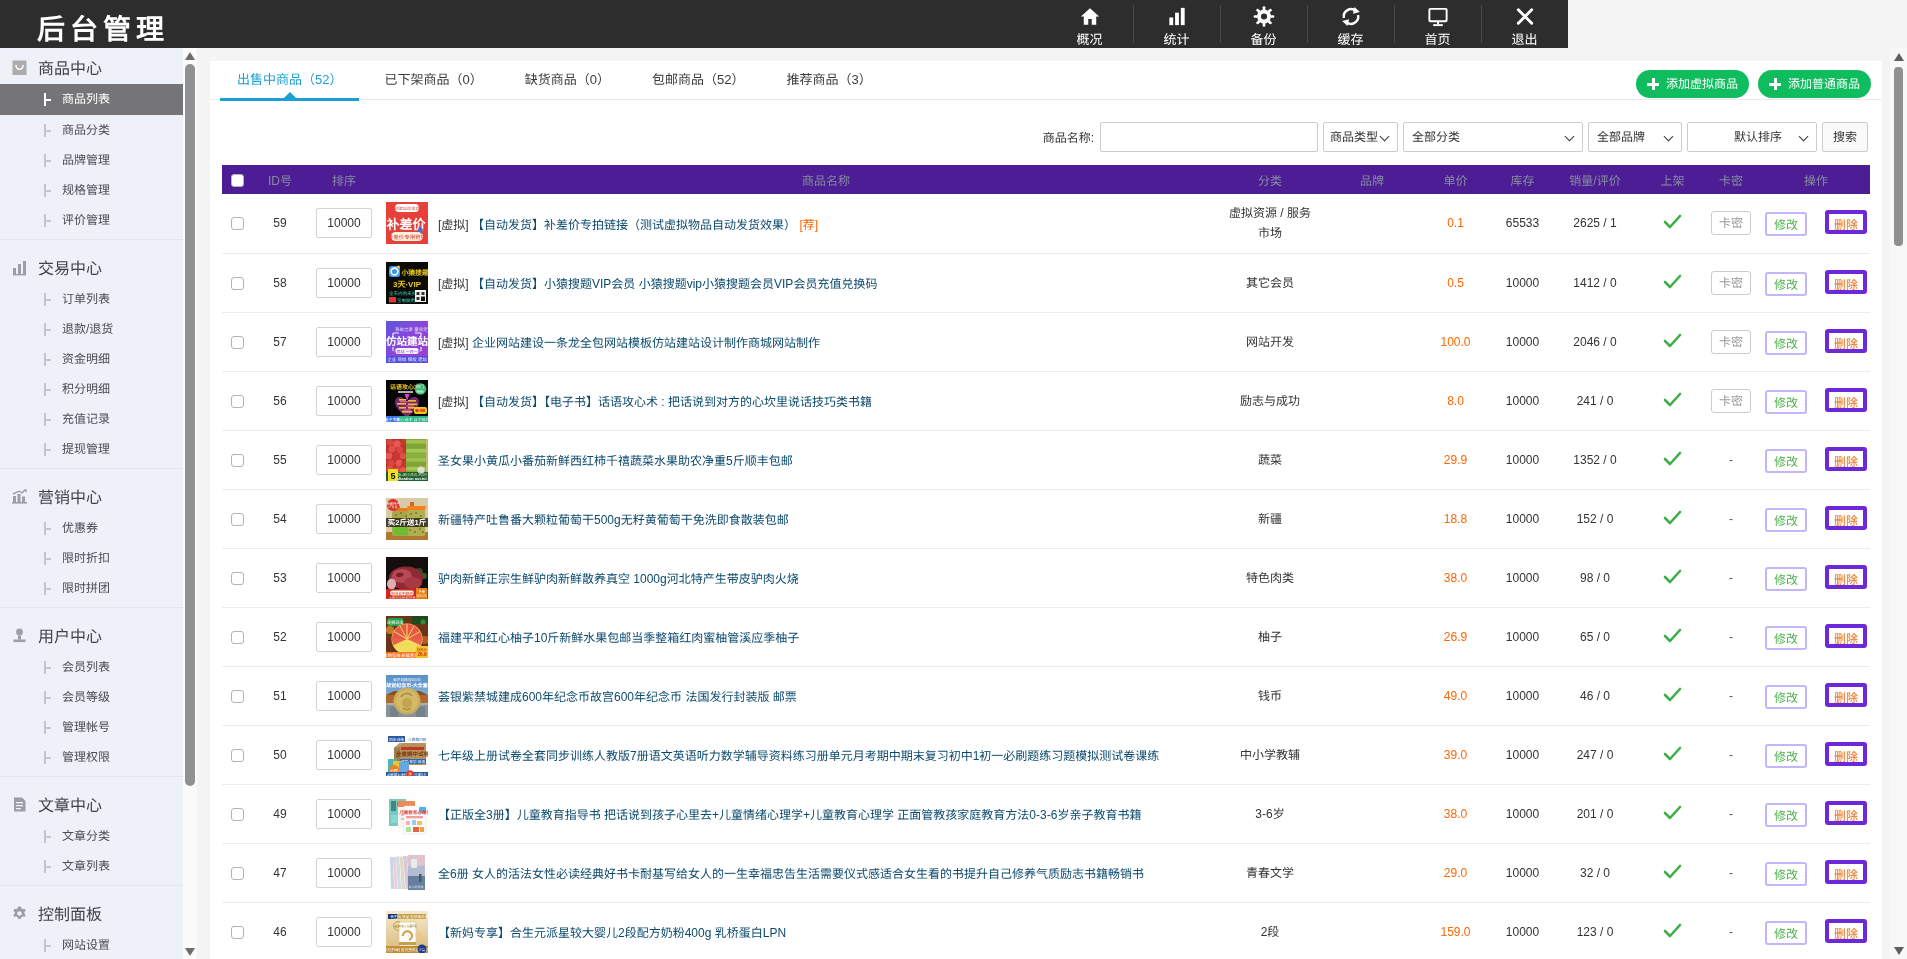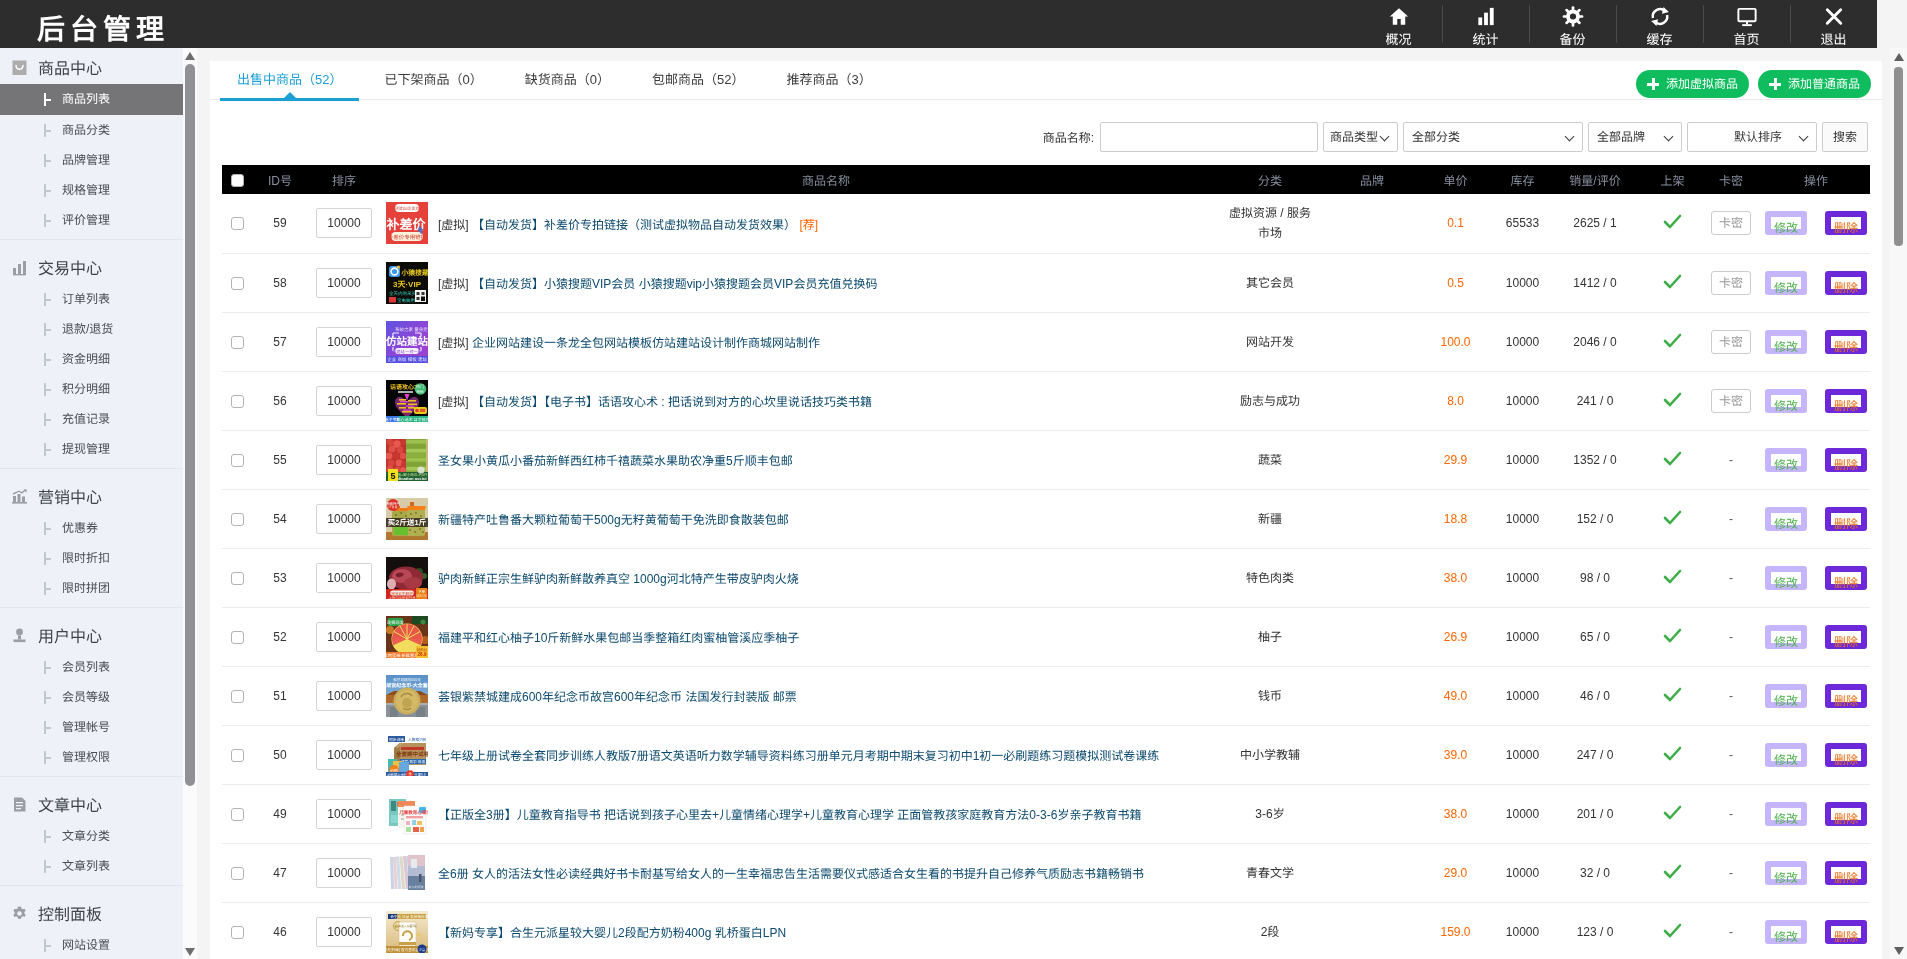--- a/index.html
+++ b/index.html
@@ -1,18 +1,18 @@
 <!DOCTYPE html>
 <html lang="zh-CN"><head><meta charset="utf-8"><title>后台管理</title>
 <style>
 *{margin:0;padding:0;box-sizing:border-box;}
 html,body{width:1907px;height:959px;overflow:hidden;}
 body{font-family:"Liberation Sans",sans-serif;background:#f4f4f4;position:relative;font-size:12px;color:#333;}
 
-.topbar{position:absolute;left:0;top:0;width:1877px;height:48px;background:#2d2d2d;z-index:10;}
+.topbar{position:absolute;left:0;top:0;width:1568px;height:48px;background:#2d2d2d;z-index:10;}
 .logo{position:absolute;left:37px;top:7px;color:#fff;font-size:28px;font-weight:bold;letter-spacing:5px;}
 .topnav{position:absolute;right:0;top:0;height:48px;display:flex;}
 .tn{width:87px;height:48px;position:relative;display:flex;flex-direction:column;align-items:center;justify-content:flex-start;}
 .tn::before{content:"";position:absolute;left:0;top:5px;width:1px;height:38px;background:#4a4a4a;}
 .tn:first-child::before{display:none;}
 .tn svg{margin-top:5px;}
 .tn span{color:#fff;font-size:13px;margin-top:1px;}
 
 .side{position:absolute;left:0;top:48px;width:197px;height:911px;background:#eef1f8;padding-top:4px;}
 .sec{height:30px;display:flex;align-items:center;padding-left:11px;margin-bottom:2px;}
@@ -48,36 +48,36 @@
 .gbtn .pl::before{content:"";position:absolute;left:0;top:5px;width:12px;height:3px;background:#fff;}
 .gbtn .pl::after{content:"";position:absolute;left:5px;top:0;width:3px;height:12px;background:#fff;}
 .srow{position:absolute;right:14px;top:56px;height:39px;display:flex;align-items:center;}
 .srow .lb{font-size:12px;color:#333;margin-right:6px;}
 .inp{height:30px;border:1px solid #ccc;border-radius:2px;background:#fff;}
 .sel{height:30px;border:1px solid #ccc;border-radius:2px;background:#fff;position:relative;font-size:12px;color:#333;line-height:28px;padding-left:8px;margin-left:5px;}
 .sel::after{content:"";position:absolute;right:9px;top:10px;width:6px;height:6px;border-right:1.8px solid #3a3a3a;border-bottom:1.8px solid #3a3a3a;transform:rotate(45deg);}
 .sbtn{width:46px;height:30px;border:1px solid #ccc;border-radius:2px;background:#fafafa;font-size:12px;color:#333;text-align:center;line-height:28px;margin-left:5px;}
 
 table{position:absolute;left:12px;top:104px;width:1648px;border-collapse:collapse;table-layout:fixed;}
-th{height:29px;background:#000000;font-weight:normal;font-size:12px;color:#868e9e;text-align:center;}
+th{height:29px;background:#4c1d95;font-weight:normal;font-size:12px;color:#868e9e;text-align:center;}
 td{height:59px;border-bottom:1px solid #ececec;text-align:center;font-size:12px;color:#333;padding:0;}
 .cb{width:13px;height:13px;border:1px solid #b3b3b3;border-radius:3px;background:#fff;display:inline-block;vertical-align:middle;}
 .sort{width:56px;height:30px;border:1px solid #d4d4d4;border-radius:2px;text-align:center;line-height:28px;font-size:12px;color:#333;display:inline-block;background:#fff;}
 td.name{text-align:left;}
 .nwrap{display:flex;align-items:center;}
 .pimg{width:42px;height:42px;flex:0 0 42px;margin-left:6px;margin-right:10px;}
 .nm{white-space:nowrap;overflow:hidden;}
 .nm .pre{color:#333;}
 .nm a{color:#0c4a6e;text-decoration:none;}
 .nm .rec{color:#f60;}
 .price{color:#f60;}
 .dash{color:#555;}
 .kami{display:inline-block;width:40px;height:24px;line-height:22px;border:1px solid #ccc;border-radius:3px;color:#999;font-size:12px;background:#fff;}
-.edit{display:inline-block;width:42px;height:24px;line-height:22px;border:6px solid #c4b5fd;border-radius:3px;color:#4db14d;font-size:12px;background:#fff;margin-right:18px;}
-.del{display:inline-block;width:42px;height:24px;line-height:22px;border:6px solid #6d28d9;border-radius:3px;color:#e8731c;font-size:12px;background:#fff;}
+.edit{display:inline-block;width:42px;height:24px;line-height:22px;border:2px solid #c4b5fd;border-radius:3px;color:#4db14d;font-size:12px;background:#fff;margin-right:18px;}
+.del{display:inline-block;width:42px;height:24px;line-height:22px;border:4px solid #6d28d9;border-radius:3px;color:#e8731c;font-size:12px;background:#fff;}
 .cls{line-height:20px;}
 </style></head>
 <body>
 <div class="topbar">
   <div class="logo">后台管理</div>
   <div class="topnav">
       <div class="tn">
         <svg width="24" height="24" viewBox="0 0 24 24" fill="none">
           <path d="M12 3.5 L21.5 12 H18.5 V20.5 H13.8 V14.5 H10.2 V20.5 H5.5 V12 H2.5 Z" fill="#fff"></path>
         </svg>

